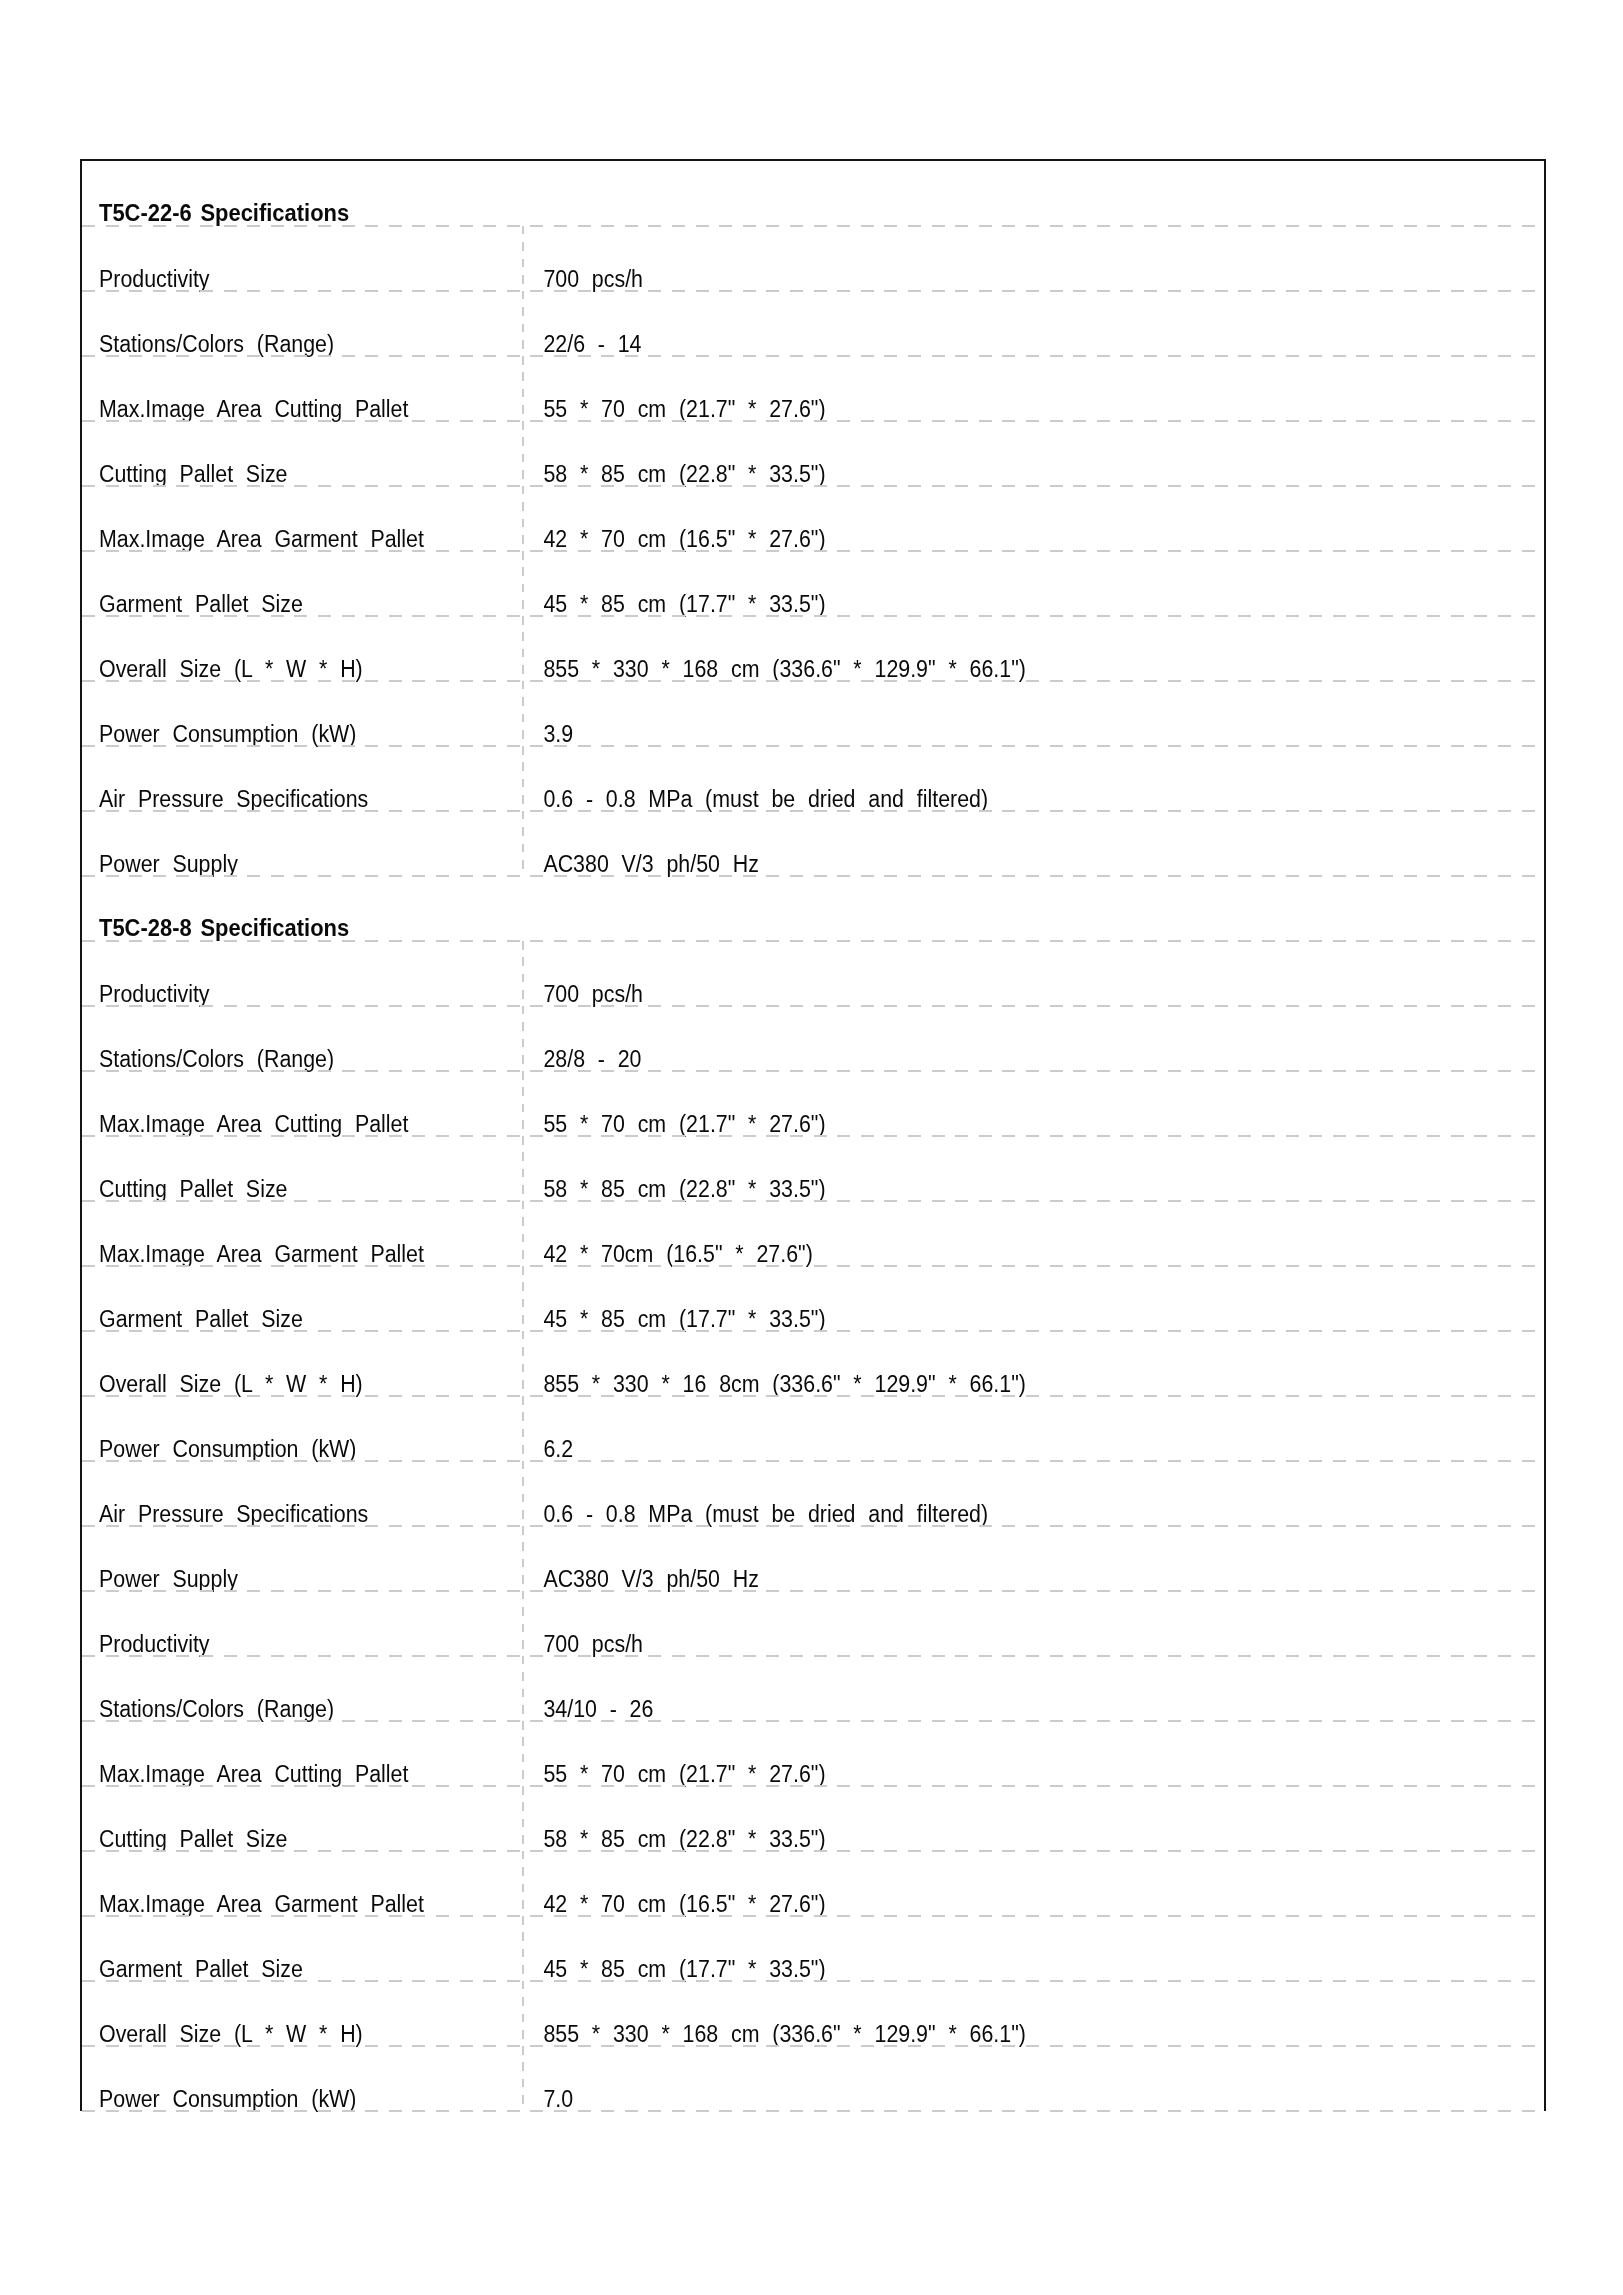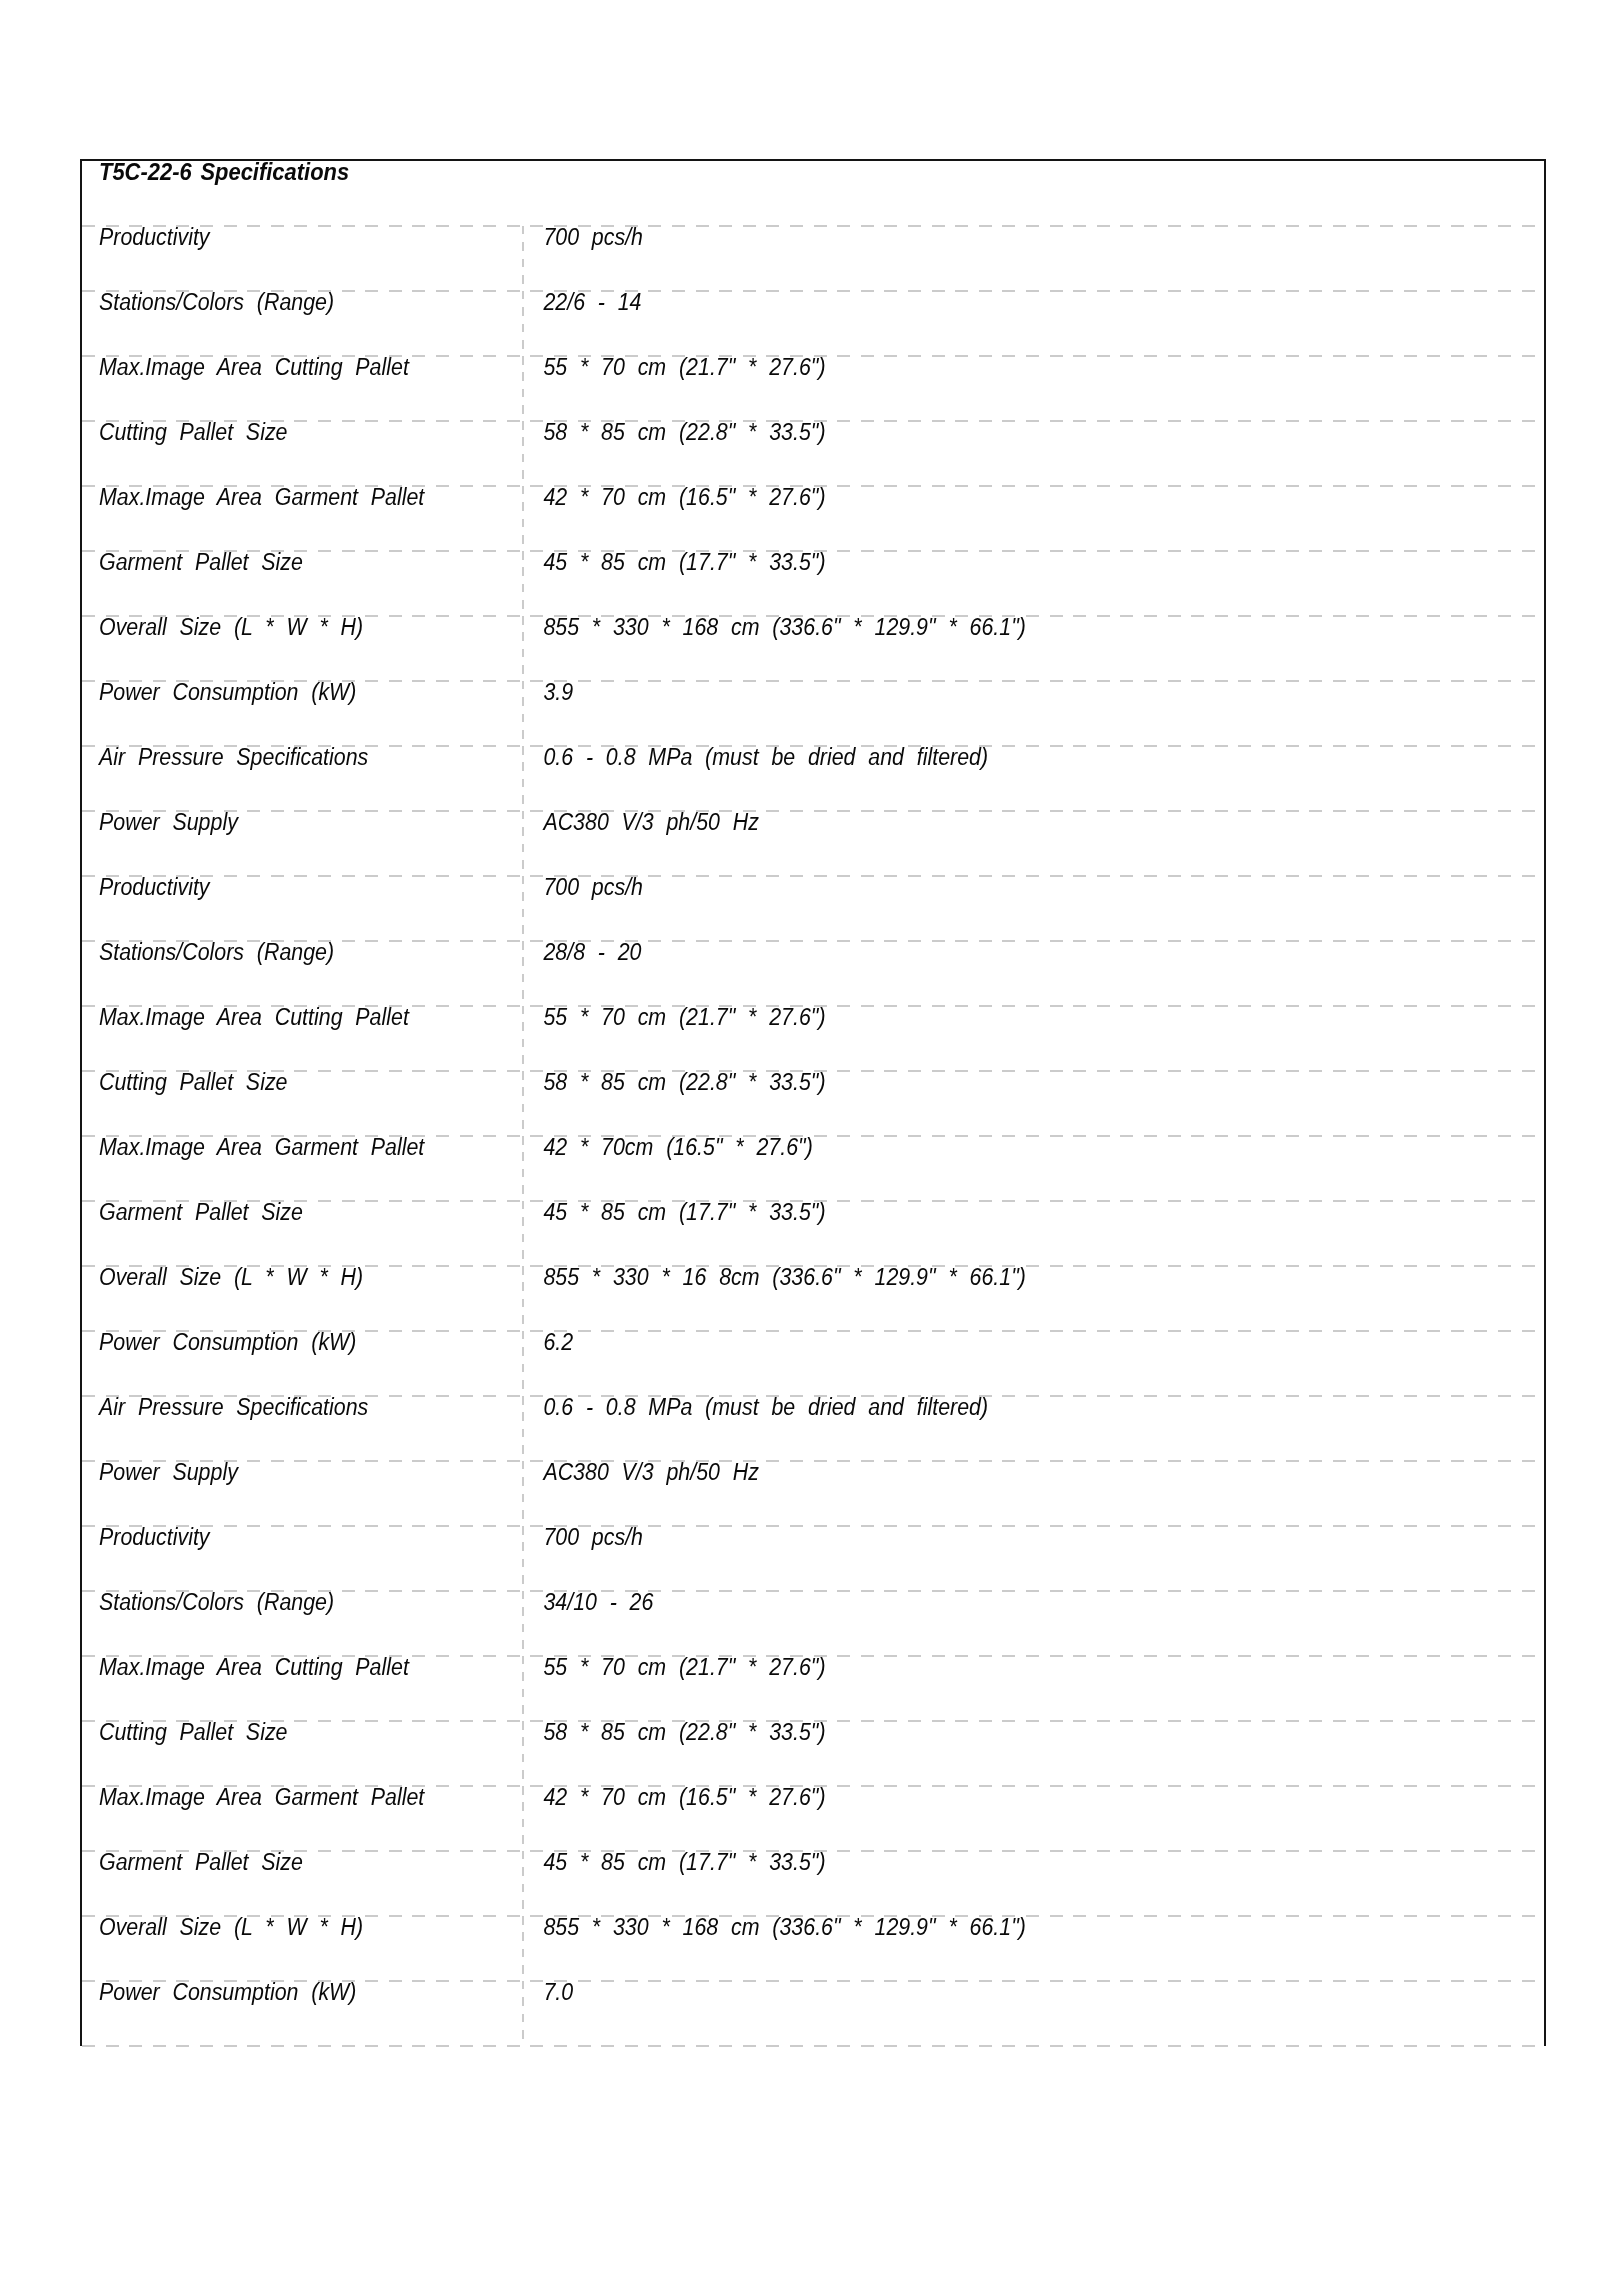--- a/index.html
+++ b/index.html
@@ -22,22 +22,21 @@
     width: 1462px;
     border-top: 2px solid #141414;
     border-left: 2px solid #141414;
     border-right: 2px solid #141414;
     background: #ffffff;
   }
   .row {
     position: relative;
     height: 65px;
     display: flex;
-    align-items: flex-start;
-    font-style: italic;
+    align-items: flex-end;
   }
   
   .row::after {
     content: "";
     position: absolute;
     left: 0;
     right: 0;
     bottom: -1px;
     height: 2px;
     background: repeating-linear-gradient(90deg, #cbcbcb 0 13px, transparent 13px 23.6px);
@@ -122,20 +121,23 @@
         <div class="cell value-cell">3.9</div>
       </div>
       <div class="row data-row">
         <div class="cell label-cell">Air Pressure Specifications</div>
         <div class="cell value-cell">0.6 - 0.8 MPa (must be dried and filtered)</div>
       </div>
       <div class="row data-row">
         <div class="cell label-cell">Power Supply</div>
         <div class="cell value-cell">AC380 V/3 ph/50 Hz</div>
       </div>
+      <div class="row header-row">
+        <div class="section-title">T5C-28-8 Specifications</div>
+      </div>
       <div class="row data-row">
         <div class="cell label-cell">Productivity</div>
         <div class="cell value-cell">700 pcs/h</div>
       </div>
       <div class="row data-row">
         <div class="cell label-cell">Stations/Colors (Range)</div>
         <div class="cell value-cell">28/8 - 20</div>
       </div>
       <div class="row data-row">
         <div class="cell label-cell">Max.Image Area Cutting Pallet</div>

